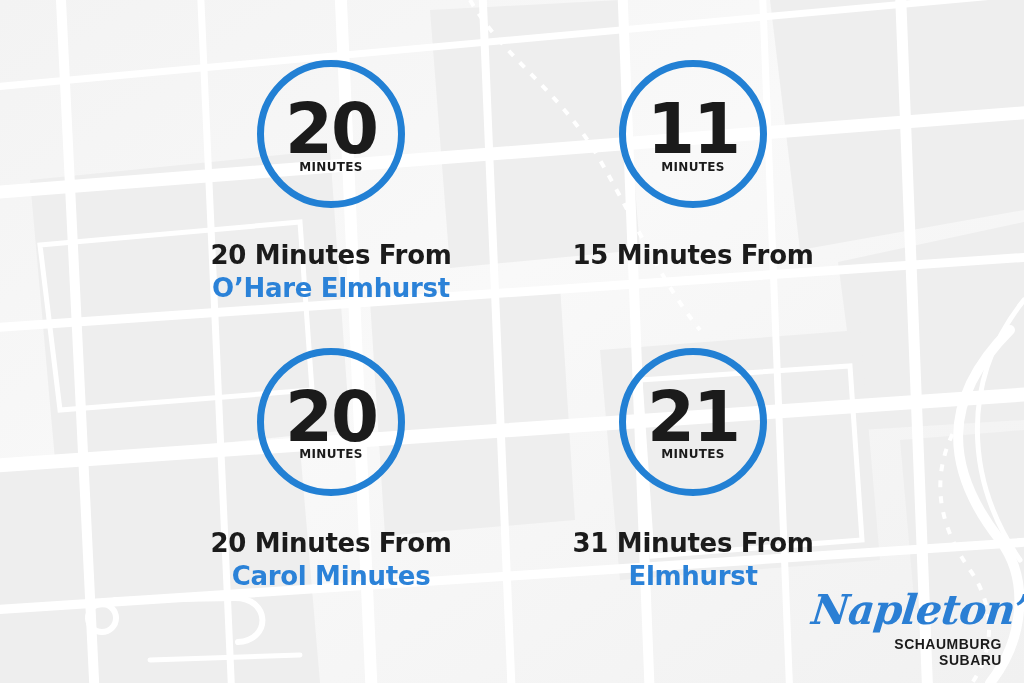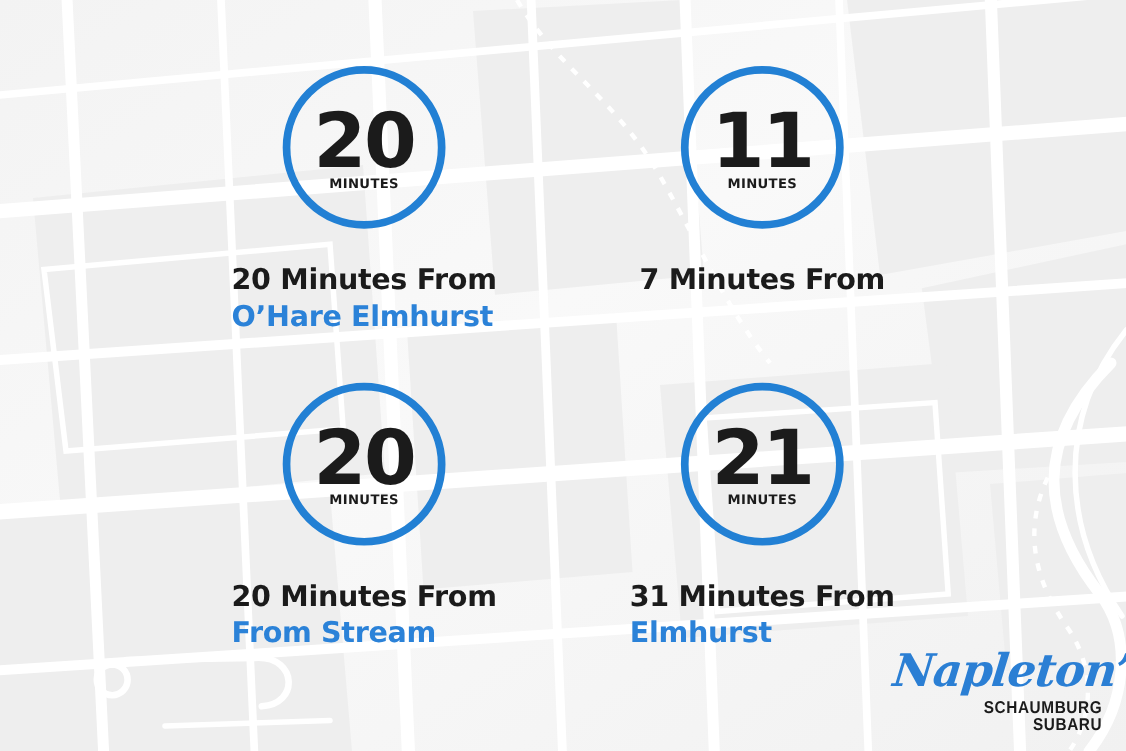--- a/index.html
+++ b/index.html
@@ -79,21 +79,21 @@
     font-weight: 700;
     font-size: 12px;
     line-height: 1;
     letter-spacing: 0.3px;
     color: #1b1b1b;
     margin-top: 3px;
   }
 
   .caption {
     margin-top: 31px;
-    text-align: left;
+    text-align: center;
   }
 
   .caption .line1 {
     display: block;
     font-family: "DejaVu Sans", sans-serif;
     font-weight: 700;
     font-size: 26px;
     line-height: 1.28;
     color: #1b1b1b;
     letter-spacing: -0.3px;
@@ -213,32 +213,32 @@
         <span class="line2">O’Hare Elmhurst</span>
       </div>
     </div>
 
     <div class="cell">
       <div class="badge">
         <span class="num">11</span>
         <span class="unit">MINUTES</span>
       </div>
       <div class="caption">
-        <span class="line1">7 Minutes From</span>
+        <span class="line1">15 Minutes From</span>
       </div>
     </div>
 
     <div class="cell">
       <div class="badge">
         <span class="num">20</span>
         <span class="unit">MINUTES</span>
       </div>
       <div class="caption">
         <span class="line1">20 Minutes From</span>
-        <span class="line2">From Stream</span>
+        <span class="line2">Carol Minutes</span>
       </div>
     </div>
 
     <div class="cell">
       <div class="badge">
         <span class="num">21</span>
         <span class="unit">MINUTES</span>
       </div>
       <div class="caption">
         <span class="line1">31 Minutes From</span>

